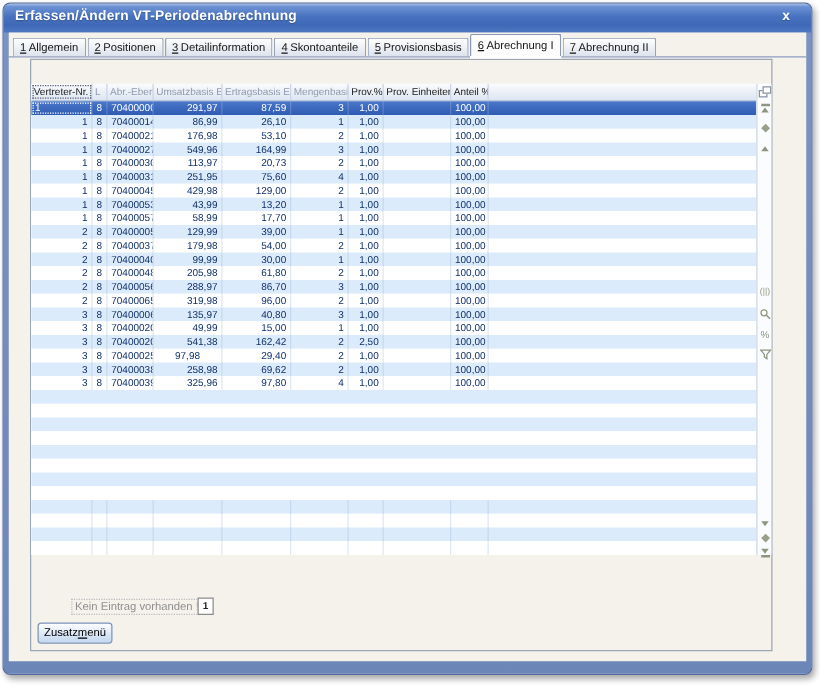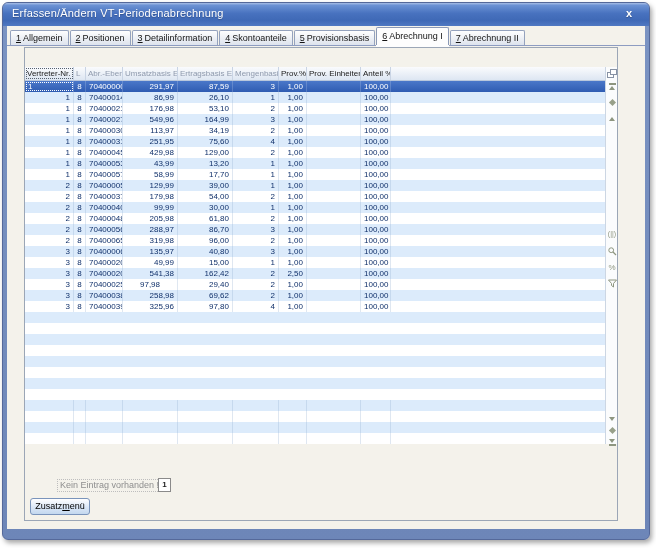--- a/index.html
+++ b/index.html
@@ -14,21 +14,21 @@
     background:linear-gradient(180deg,#7b94c3,#6d86b8);
     border:1px solid #55699a;border-radius:6px;
     box-shadow:2px 3px 5px rgba(0,0,0,.35);
   }
   .titlebar{
     position:absolute;left:0;top:0;width:100%;height:23px;
     border-radius:5px 5px 0 0;
     background:linear-gradient(180deg,#a8bee6 0%,#6c92d4 10%,#4872bf 45%,#3f69b6 75%,#4f78c2 100%);
   }
   .title-text{
-    position:absolute;left:9px;top:4px;font-size:11px;font-weight:normal;color:#fff;
+    position:absolute;left:9px;top:4px;font-size:11px;font-weight:bold;color:#fff;
     letter-spacing:.2px;text-shadow:0 1px 1px rgba(0,0,0,.25);white-space:nowrap;
   }
   .close-x{
     position:absolute;right:17px;top:4px;font-size:11px;font-weight:bold;color:#fff;
     cursor:default;text-shadow:0 1px 1px rgba(0,0,0,.25);
   }
   .client{
     position:absolute;left:4px;top:23px;width:638px;height:503px;background:#f4f2eb;
   }
   
@@ -199,21 +199,21 @@
                 <div class="gcell ar" style="width: 28px;">1,00</div>
                 <div class="gcell ar" style="width: 54px;"></div>
                 <div class="gcell ar" style="width: 30px;">100,00</div>
                 <div class="gcell filler"></div>
               </div>
               <div class="grow">
                 <div class="gcell ar" style="width: 49px;">1</div>
                 <div class="gcell ac" style="width: 12px;">8</div>
                 <div class="gcell al" style="width: 37px;">70400030</div>
                 <div class="gcell ar" style="width: 55px;">113,97</div>
-                <div class="gcell ar" style="width: 55px;">34,19</div>
+                <div class="gcell ar" style="width: 55px;">20,73</div>
                 <div class="gcell ar" style="width: 46px;">2</div>
                 <div class="gcell ar" style="width: 28px;">1,00</div>
                 <div class="gcell ar" style="width: 54px;"></div>
                 <div class="gcell ar" style="width: 30px;">100,00</div>
                 <div class="gcell filler"></div>
               </div>
               <div class="grow alt">
                 <div class="gcell ar" style="width: 49px;">1</div>
                 <div class="gcell ac" style="width: 12px;">8</div>
                 <div class="gcell al" style="width: 37px;">70400031</div>

